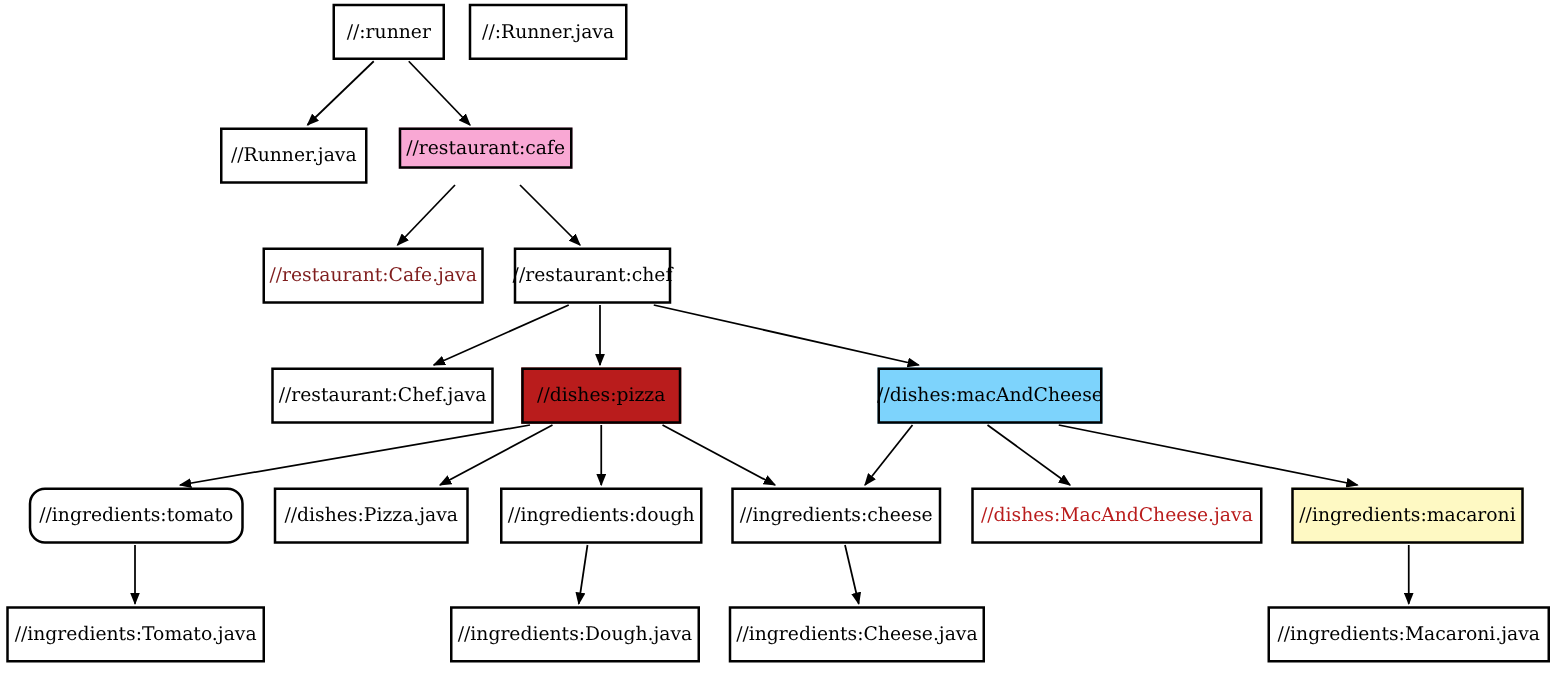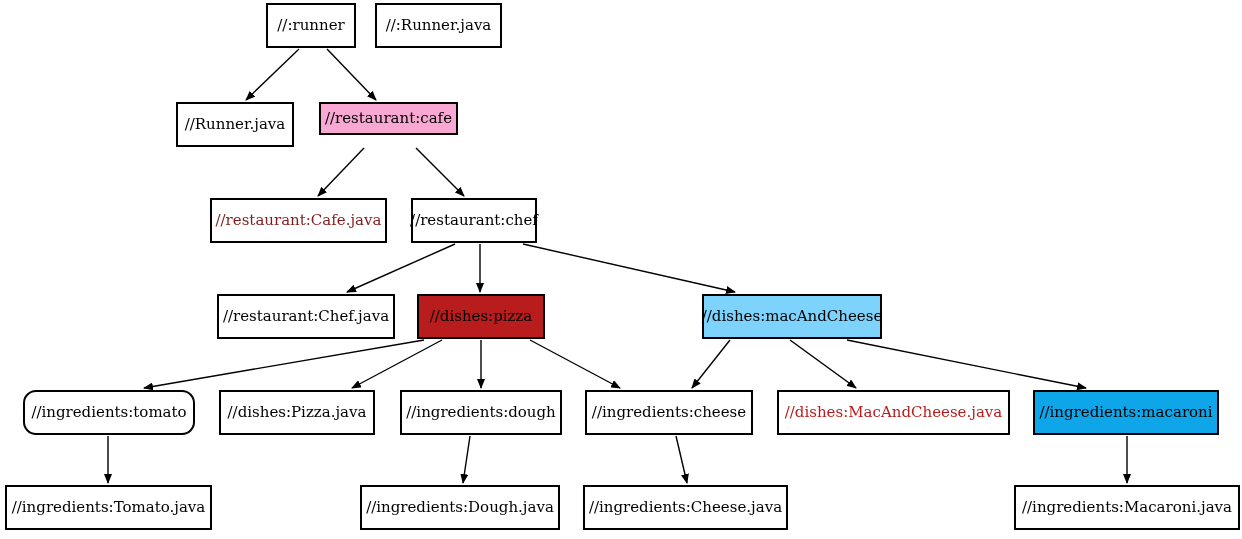--- a/index.html
+++ b/index.html
@@ -107,21 +107,21 @@
       </div>
       <div class="graph-node" style="left: 400px; top: 390px; width: 162px; height: 45px; border-color: rgb(0, 0, 0); background: rgb(255, 255, 255);">
         <span class="node-label" style="color: rgb(0, 0, 0);">//ingredients:dough</span>
       </div>
       <div class="graph-node" style="left: 585px; top: 390px; width: 168px; height: 45px; border-color: rgb(0, 0, 0); background: rgb(255, 255, 255);">
         <span class="node-label" style="color: rgb(0, 0, 0);">//ingredients:cheese</span>
       </div>
       <div class="graph-node" style="left: 777px; top: 390px; width: 233px; height: 45px; border-color: rgb(0, 0, 0); background: rgb(255, 255, 255);">
         <span class="node-label" style="color: #b91c1c;">//dishes:MacAndCheese.java</span>
       </div>
-      <div class="graph-node" style="left: 1033px; top: 390px; width: 186px; height: 45px; border-color: rgb(0, 0, 0); background: #0ea5e9;">
+      <div class="graph-node" style="left: 1033px; top: 390px; width: 186px; height: 45px; border-color: rgb(0, 0, 0); background: #fef9c3;">
         <span class="node-label" style="color: rgb(0, 0, 0);">//ingredients:macaroni</span>
       </div>
       <div class="graph-node" style="left: 5px; top: 485px; width: 207px; height: 45px; border-color: rgb(0, 0, 0); background: rgb(255, 255, 255);">
         <span class="node-label" style="color: rgb(0, 0, 0);">//ingredients:Tomato.java</span>
       </div>
       <div class="graph-node" style="left: 360px; top: 485px; width: 200px; height: 45px; border-color: rgb(0, 0, 0); background: rgb(255, 255, 255);">
         <span class="node-label" style="color: rgb(0, 0, 0);">//ingredients:Dough.java</span>
       </div>
       <div class="graph-node" style="left: 583px; top: 485px; width: 205px; height: 45px; border-color: rgb(0, 0, 0); background: rgb(255, 255, 255);">
         <span class="node-label" style="color: rgb(0, 0, 0);">//ingredients:Cheese.java</span>

